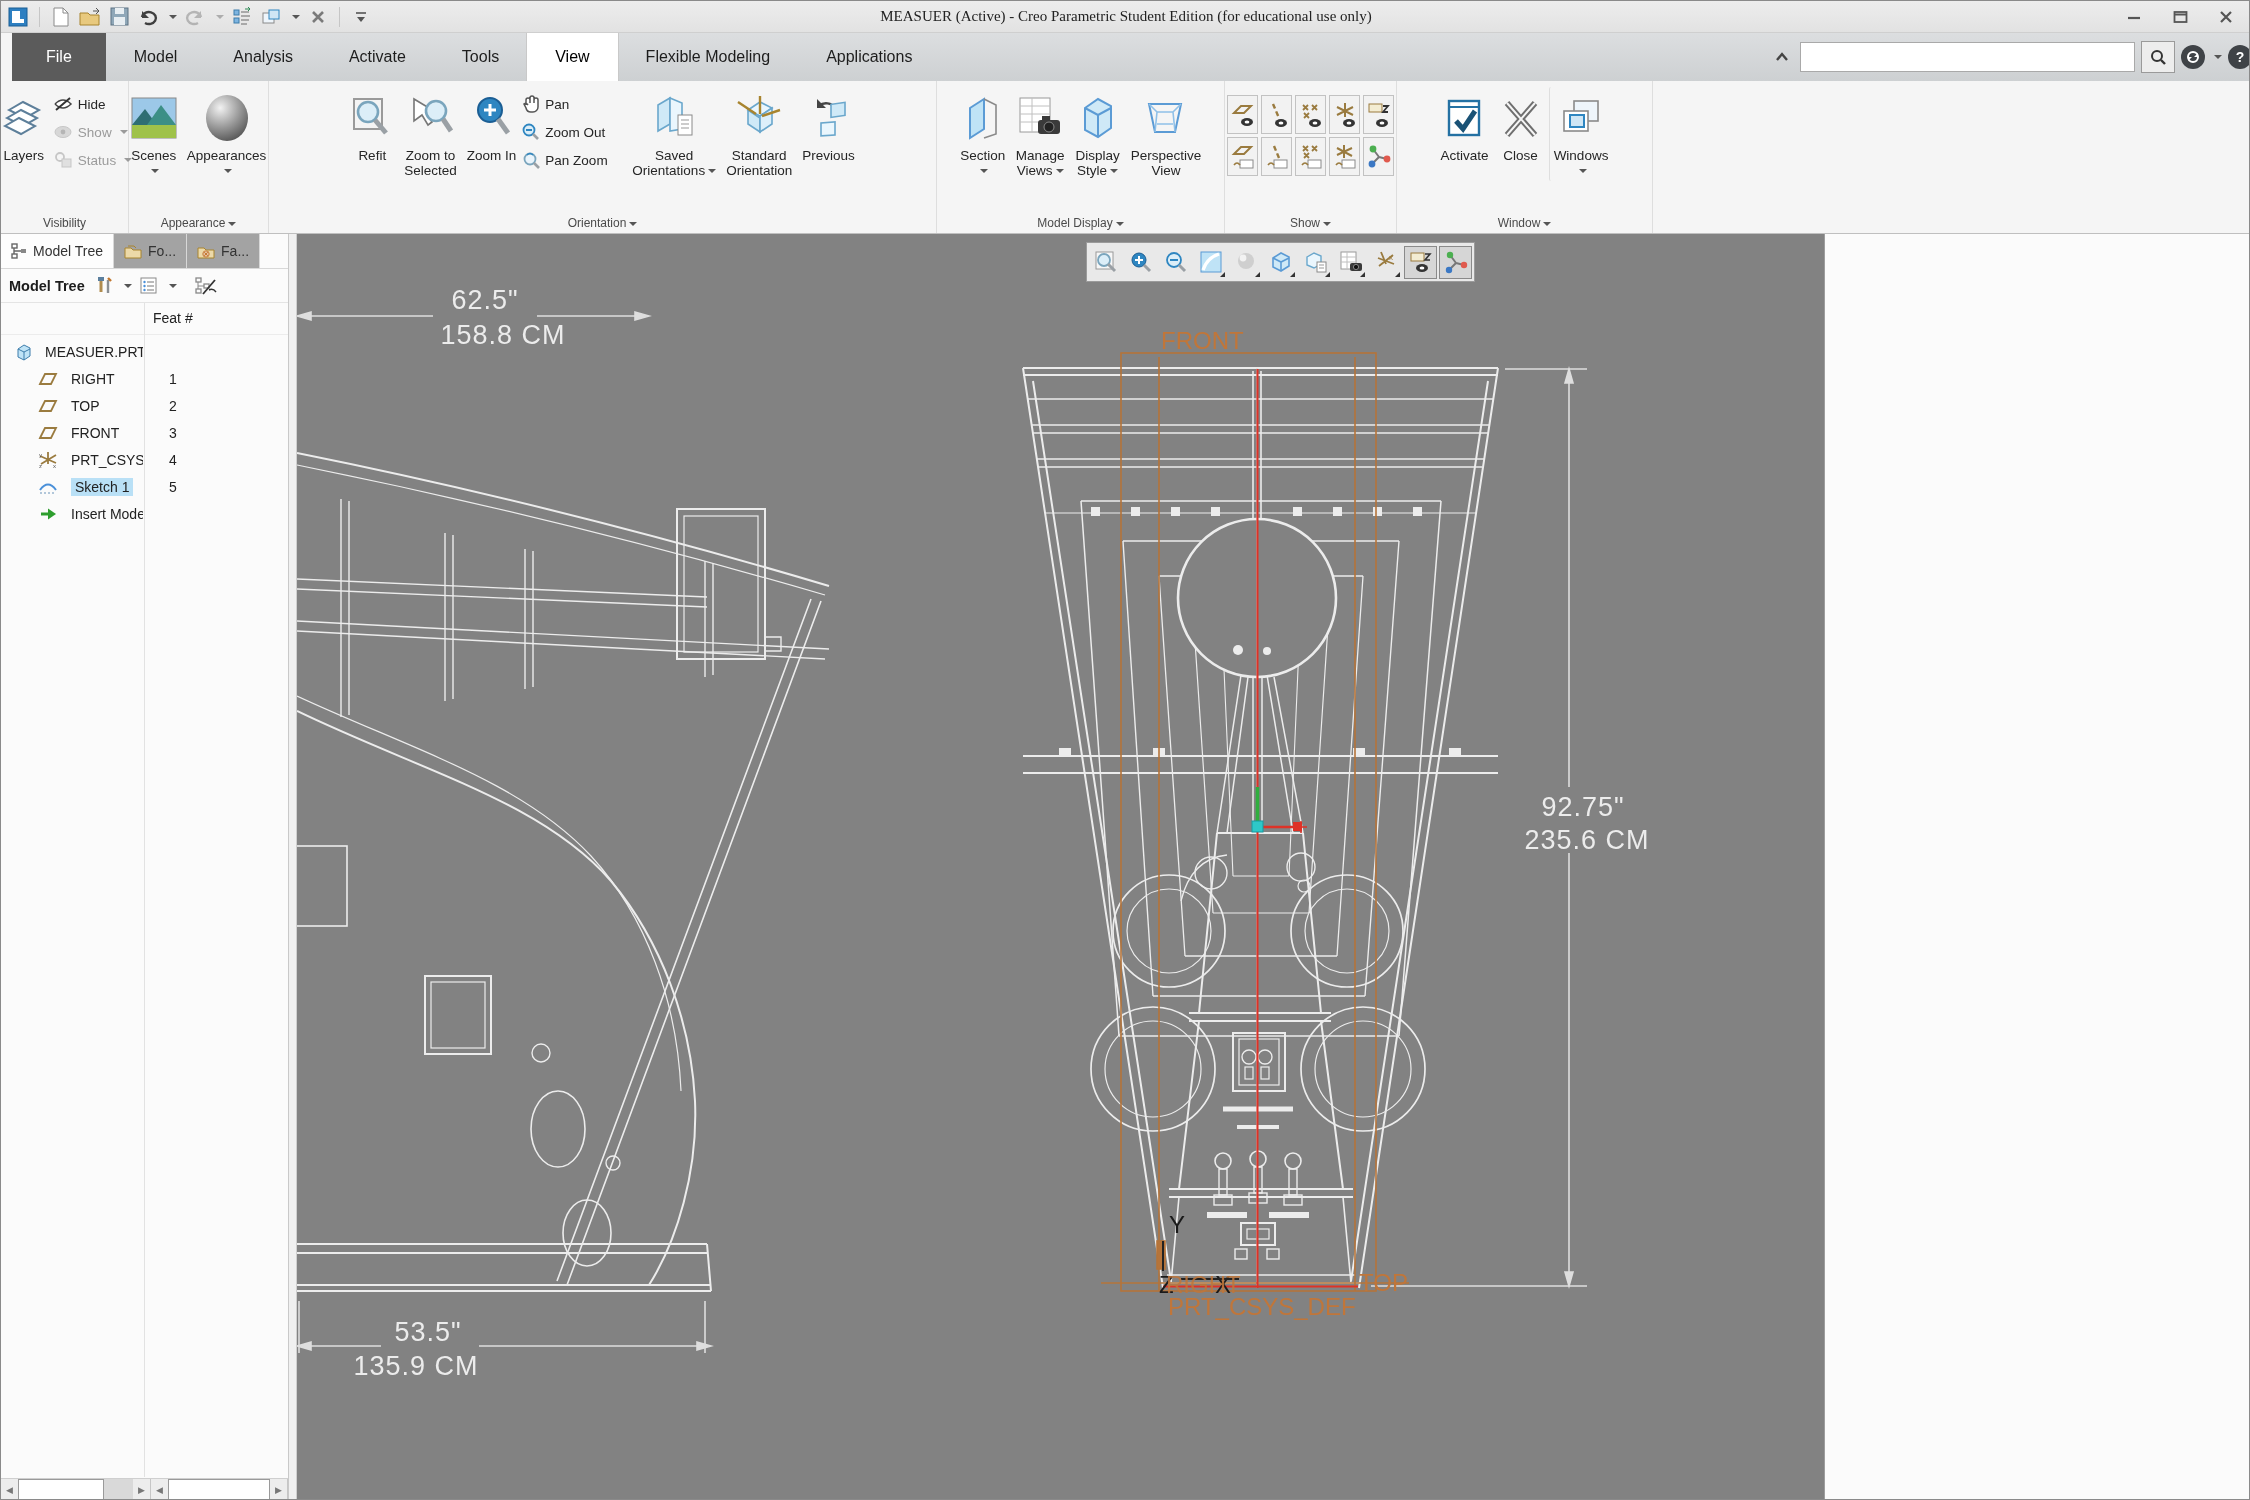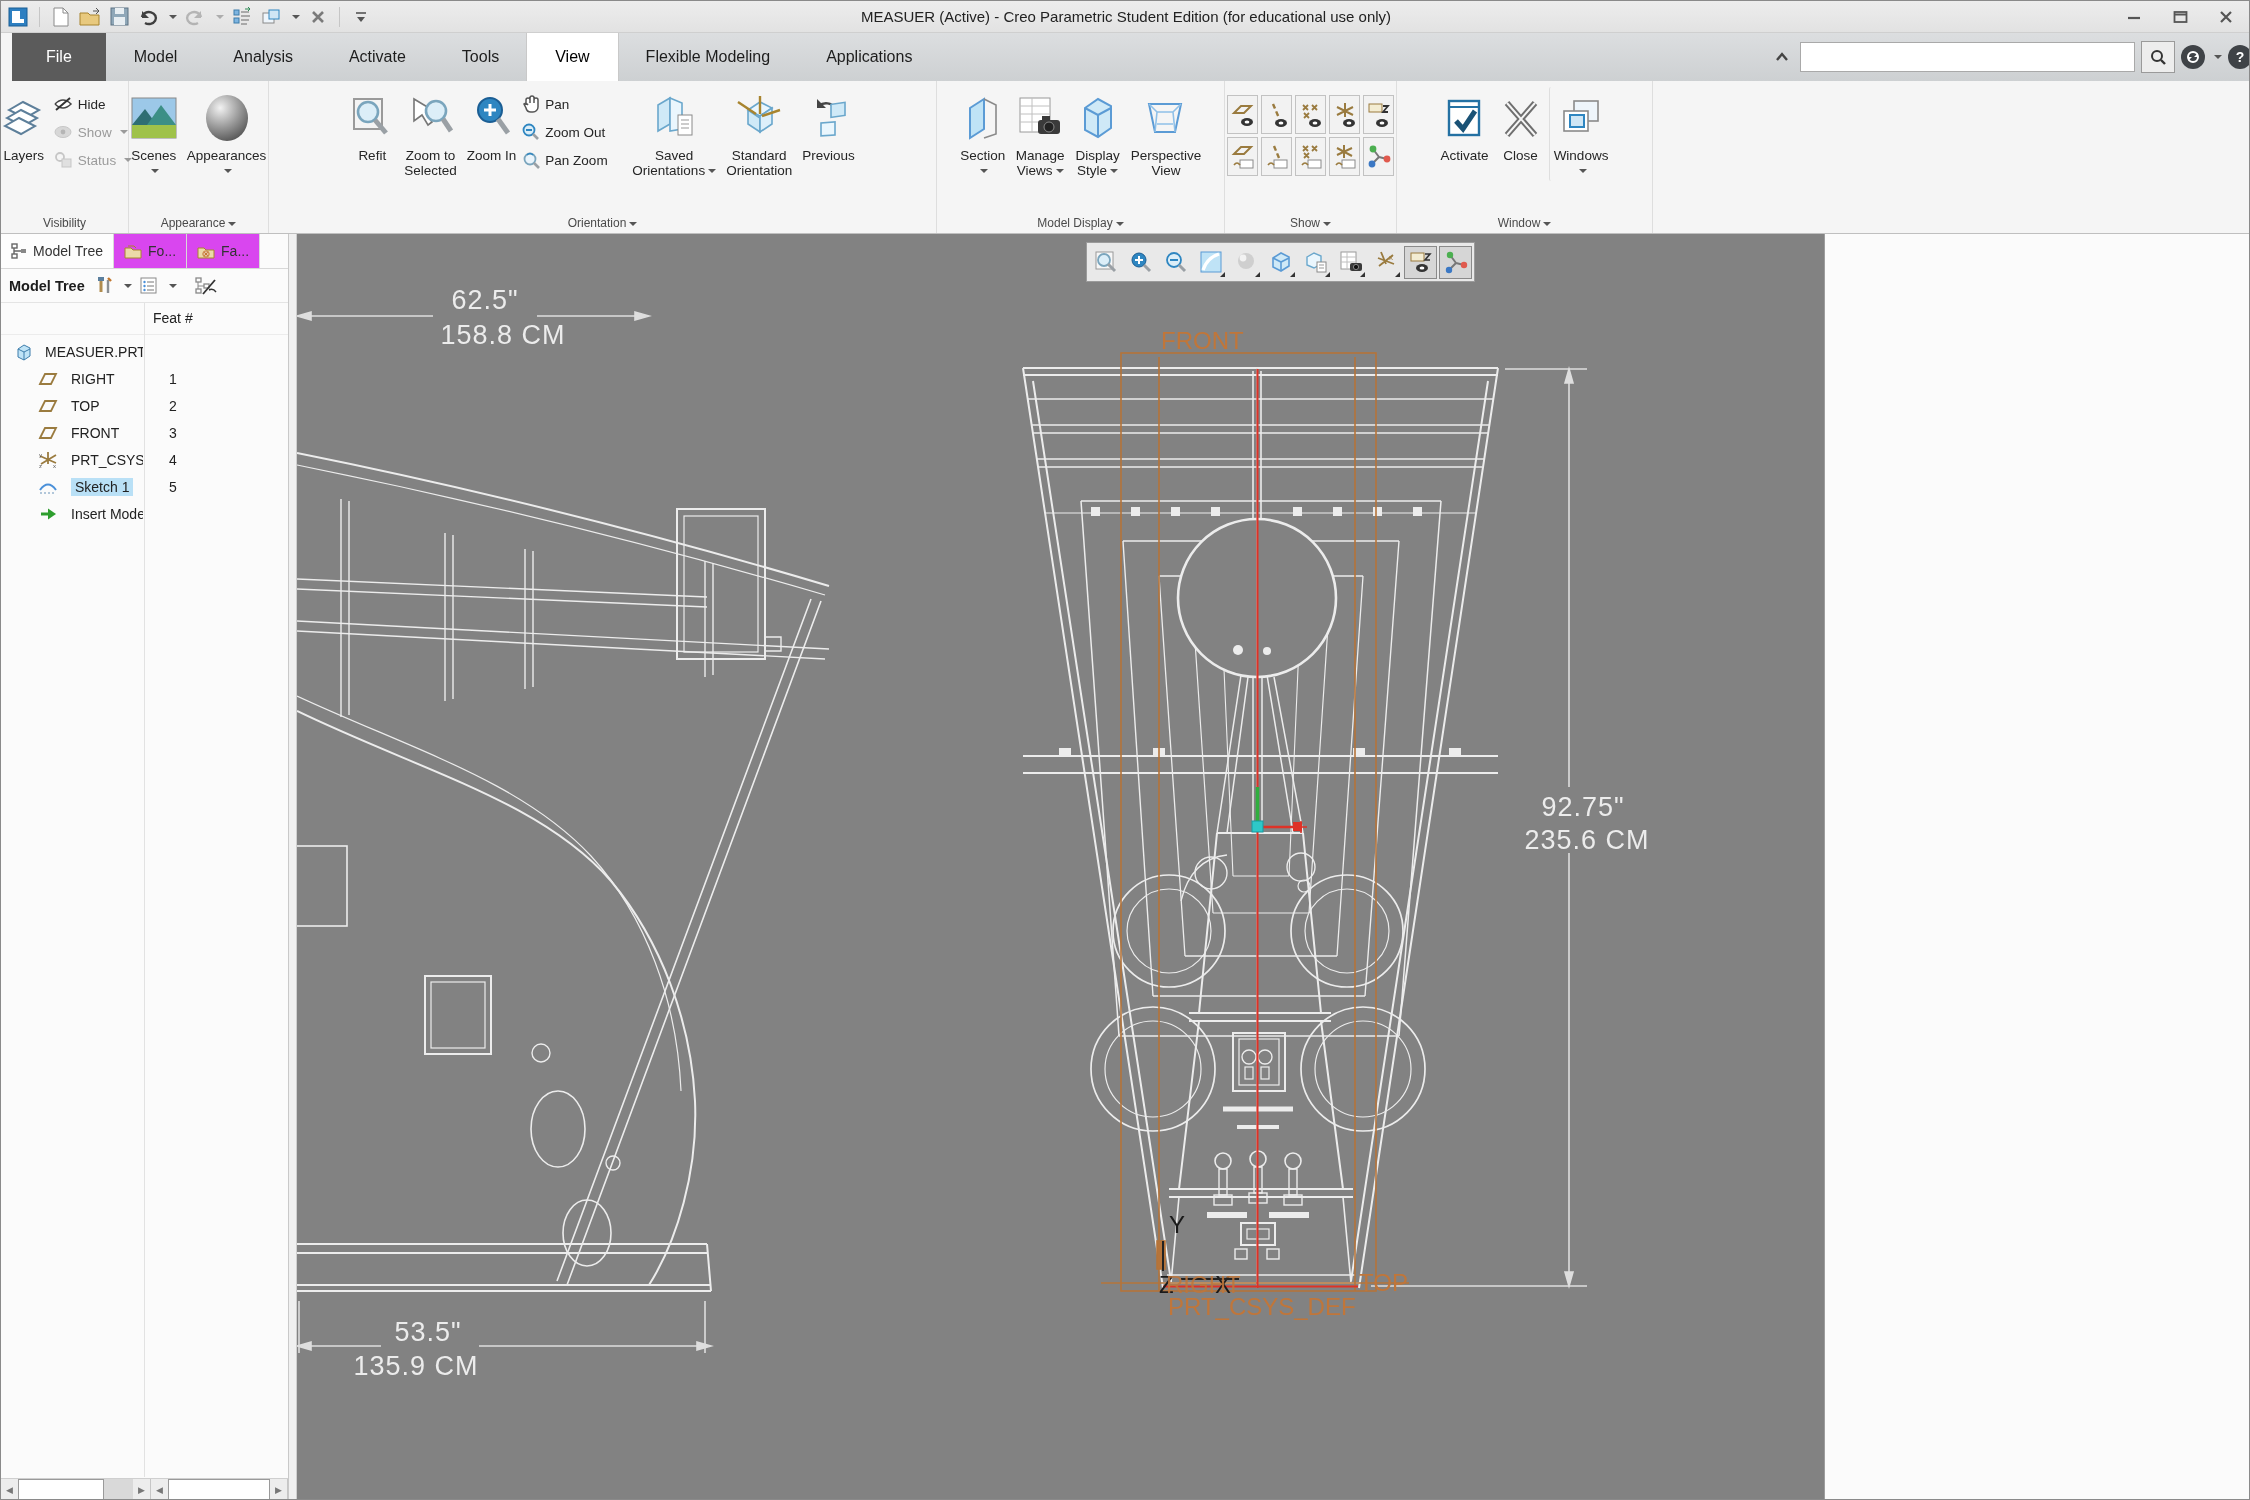--- a/index.html
+++ b/index.html
@@ -4,21 +4,21 @@
 <style>
   html,body{margin:0;padding:0;background:#555;}
   *{box-sizing:border-box;font-family:"Liberation Sans",sans-serif;}
   .app{position:relative;width:2250px;height:1500px;background:#f5f5f5;overflow:hidden;border:1px solid #8a8a8a;}
 
   
   .titlebar{position:absolute;left:0;top:0;width:2250px;height:32px;background:linear-gradient(#ededed,#e2e2e2);border-bottom:1px solid #cfcfcf;display:flex;align-items:center;}
   .qat{display:flex;align-items:center;gap:7px;padding-left:6px;}
   .qicon{width:22px;height:22px;display:flex;align-items:center;justify-content:center;}
   .qsep{width:1px;height:20px;background:#c6c6c6;margin:0 3px;}
-  .titletext{position:absolute;left:0;right:0;text-align:center;font-size:15px;color:#222;pointer-events:none;}
+  .titletext{position:absolute;left:0;right:0;text-align:center;font-size:15px;color:#222;pointer-events:none;font-family:Liberation Serif, serif;}
   .winbtns{position:absolute;right:6px;top:0;height:32px;display:flex;align-items:center;gap:8px;}
   .winbtn{width:38px;height:26px;display:flex;align-items:center;justify-content:center;}
 
   
   .tabbar{position:absolute;left:0;top:32px;width:2250px;height:48px;background:linear-gradient(#dcdee0,#cdd0d2);display:flex;align-items:stretch;margin-left:11px;}
   .tab{padding:0 28px;display:flex;align-items:center;font-size:16px;color:#1d1d1d;cursor:default;}
   .tab.file{background:#5b5b5b;color:#fff;padding:0 34px;}
   .tab.active{background:#ffffff;color:#000;box-shadow:1px 0 0 #c9c9c9,-1px 0 0 #c9c9c9;}
   .tab-right{position:absolute;right:10px;top:8px;display:flex;align-items:center;gap:6px;}
   .collapse-btn{width:24px;height:24px;display:flex;align-items:center;justify-content:center;}
@@ -44,21 +44,21 @@
 
   
   .content{position:absolute;left:0;top:233px;width:2250px;height:1267px;display:flex;}
   .treepanel{position:relative;width:288px;height:100%;background:#fbfbfb;border-right:1px solid #c9c9c9;overflow:hidden;}
   .sash{width:8px;background:#f0f0f0;border-right:1px solid #cfcfcf;}
   .graphics{position:relative;width:1527px;height:100%;background:#828282;overflow:hidden;}
   .blank{flex:1;background:#fbfbfb;border-left:1px solid #9e9e9e;}
 
   
   .treetabs{display:flex;height:35px;border-bottom:1px solid #d8d8d8;}
-  .ttab{display:flex;align-items:center;gap:6px;padding:0 10px;font-size:14px;color:#333;border-right:1px solid #d8d8d8;background:#d946ef;}
+  .ttab{display:flex;align-items:center;gap:6px;padding:0 10px;font-size:14px;color:#333;border-right:1px solid #d8d8d8;background:#a3a3a3;}
   .ttab.active{background:#fdfdfd;}
   .treehead{display:flex;align-items:center;gap:8px;height:34px;padding:0 8px;border-bottom:1px solid #e4e4e4;}
   .treehead .t{font-weight:bold;font-size:14.5px;color:#1c1c1c;margin-right:2px;}
   .colhead{position:relative;height:32px;border-bottom:1px solid #ececec;}
   .colhead span{position:absolute;left:152px;top:7px;font-size:14px;color:#222;}
   .coldivider{position:absolute;left:143px;top:69px;bottom:24px;width:1px;background:#e2e2e2;}
   .trees{position:absolute;left:0;right:0;top:104px;}
   .trow{position:relative;height:27px;display:flex;align-items:center;font-size:14px;color:#222;}
   .trow .ic{position:absolute;display:flex;align-items:center;justify-content:center;width:22px;height:20px;}
   .trow .lbl{position:absolute;left:70px;max-width:72px;overflow:hidden;white-space:nowrap;}

